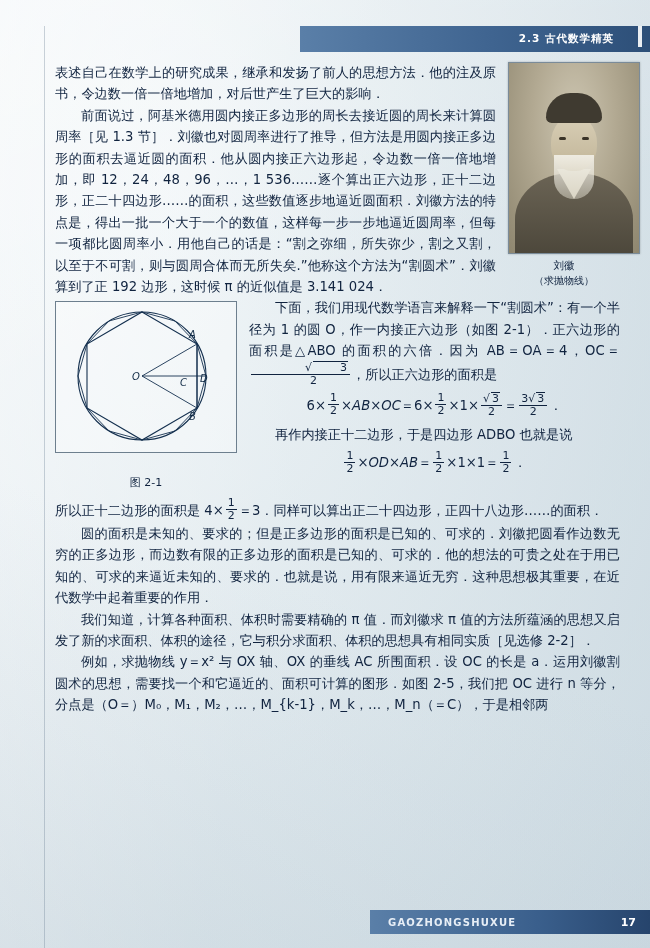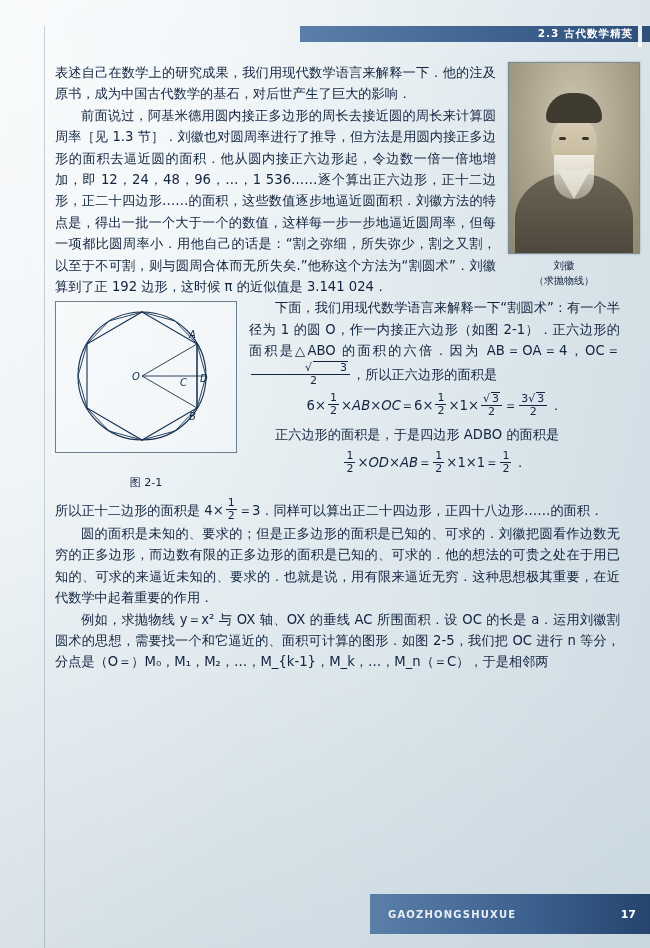--- a/index.html
+++ b/index.html
@@ -30,26 +30,26 @@
                 linear-gradient(20deg, rgba(160,180,195,0.18) 0%, rgba(255,255,255,0) 40%);
     pointer-events:none;
   }
 
   
   .header-bar {
     position: absolute;
     top: 26px;
     left: 300px;
     right: 0;
-    height: 16px;
+    height: 26px;
     background: linear-gradient(90deg, #5a7fa8 0%, #3f6490 55%, #2d4f78 100%);
     display: flex;
     align-items: center;
     justify-content: flex-end;
-    padding-right: 17px;
+    padding-right: 36px;
     box-sizing: border-box;
   }
   .header-title {
     color: #ffffff;
     font-size: 10.5px;
     letter-spacing: 1px;
     font-weight: bold;
     white-space: nowrap;
   }
   .header-tick {
@@ -224,21 +224,21 @@
   }
   .radical { display:inline-block; }
   i.v { font-style: italic; }
 
   
   .footer-bar {
     position: absolute;
     left: 370px;
     right: 0;
     bottom: 14px;
-    height: 40px;
+    height: 24px;
     background: linear-gradient(90deg, #5a7fa8 0%, #3a5f8c 60%, #26446c 100%);
     display: flex;
     align-items: center;
     justify-content: space-between;
     padding: 0 14px 0 18px;
     box-sizing: border-box;
   }
   .footer-text {
     color: #e7eef6;
     font-size: 10px;
@@ -275,21 +275,21 @@
       <div class="eyeL"></div>
       <div class="eyeR"></div>
       <div class="beard"></div>
     </div>
     <div class="portrait-caption">
       <div>刘徽</div>
       <div class="sub">（求抛物线）</div>
     </div>
   </div>
 
-  <p>表述自己在数学上的研究成果，我们用现代数学语言来解释一下．他的注及原书，成为中国古代数学的基石，对后世产生了巨大的影响．</p>
+  <p>表述自己在数学上的研究成果，继承和发扬了前人的思想方法．他的注及原书，令边数一倍一倍地增加，对后世产生了巨大的影响．</p>
 
   <p class="indent">前面说过，阿基米德用圆内接正多边形的周长去接近圆的周长来计算圆周率［见 1.3 节］．刘徽也对圆周率进行了推导，但方法是用圆内接正多边形的面积去逼近圆的面积．他从圆内接正六边形起，令边数一倍一倍地增加，即 12，24，48，96，…，1 536……逐个算出正六边形，正十二边形，正二十四边形……的面积，这些数值逐步地逼近圆面积．刘徽方法的特点是，得出一批一个大于一个的数值，这样每一步一步地逼近圆周率，但每一项都比圆周率小．用他自己的话是：“割之弥细，所失弥少，割之又割，以至于不可割，则与圆周合体而无所失矣.”他称这个方法为“割圆术”．刘徽算到了正 192 边形，这时候 π 的近似值是 3.141 024．</p>
 
   <div class="clearfix"></div>
 
   <div class="figure-wrap">
     <div class="figure-box">
       <svg width="180" height="150" viewBox="0 0 180 150">
         <circle cx="86" cy="74" r="64" fill="none" stroke="#14304f" stroke-width="1.1"></circle>
 
@@ -310,32 +310,33 @@
     </div>
     <div class="figure-caption">图 2-1</div>
   </div>
 
   <p class="indent"><span>下面，我们用现代数学语言来解释一下“割圆术”：有一个半径为 1 的圆 O，作一内接正六边形（如图 2-1）．正六边形的面积是△ABO 的面积的六倍．因为 AB＝OA</span><span>＝4，OC＝</span><span class="frac"><span class="num"><span class="radical">√</span><span class="sqrt">3</span></span><span class="den">2</span></span><span>，所以正六边形的面积是</span></p>
 
   <div class="formula">
     6×<span class="frac"><span class="num">1</span><span class="den">2</span></span>×<i class="v">AB</i>×<i class="v">OC</i>＝6×<span class="frac"><span class="num">1</span><span class="den">2</span></span>×1×<span class="frac"><span class="num"><span class="radical">√</span><span class="sqrt">3</span></span><span class="den">2</span></span>＝<span class="frac"><span class="num">3<span class="radical">√</span><span class="sqrt">3</span></span><span class="den">2</span></span>．
   </div>
 
-  <p class="indent">正六边形的面积是，于是四边形 ADBO 的面积是</p>
+  <p class="indent">再作内接正十二边形，于是四边形 ADBO 也就是说</p>
 
   <div class="formula">
     <span class="frac"><span class="num">1</span><span class="den">2</span></span>×<i class="v">OD</i>×<i class="v">AB</i>＝<span class="frac"><span class="num">1</span><span class="den">2</span></span>×1×1＝<span class="frac"><span class="num">1</span><span class="den">2</span></span>．
   </div>
 
   <div class="clearfix"></div>
 
   <p><span>所以正十二边形的面积是 4×</span><span class="frac"><span class="num">1</span><span class="den">2</span></span><span>＝3．同样可以算出正二十四边形，正四十八边形……的面积．</span></p>
 
   <p class="indent">圆的面积是未知的、要求的；但是正多边形的面积是已知的、可求的．刘徽把圆看作边数无穷的正多边形，而边数有限的正多边形的面积是已知的、可求的．他的想法的可贵之处在于用已知的、可求的来逼近未知的、要求的．也就是说，用有限来逼近无穷．这种思想极其重要，在近代数学中起着重要的作用．</p>
 
+  <p class="indent">我们知道，计算各种面积、体积时需要精确的 π 值．而刘徽求 π 值的方法所蕴涵的思想又启发了新的求面积、体积的途径，它与积分求面积、体积的思想具有相同实质［见选修 2-2］．</p>
 
   <p class="indent">例如，求抛物线 y＝x² 与 OX 轴、OX 的垂线 AC 所围面积．设 OC 的长是 a．运用刘徽割圆术的思想，需要找一个和它逼近的、面积可计算的图形．如图 2-5，我们把 OC 进行 n 等分，分点是（O＝）M₀，M₁，M₂，…，M_{k-1}，M_k，…，M_n（＝C），于是相邻两</p>
 </div>
 
 <div class="footer-bar">
   <span class="footer-text">GAOZHONGSHUXUE</span>
   <span class="footer-page">17</span>
 </div>
 
 </body></html>

